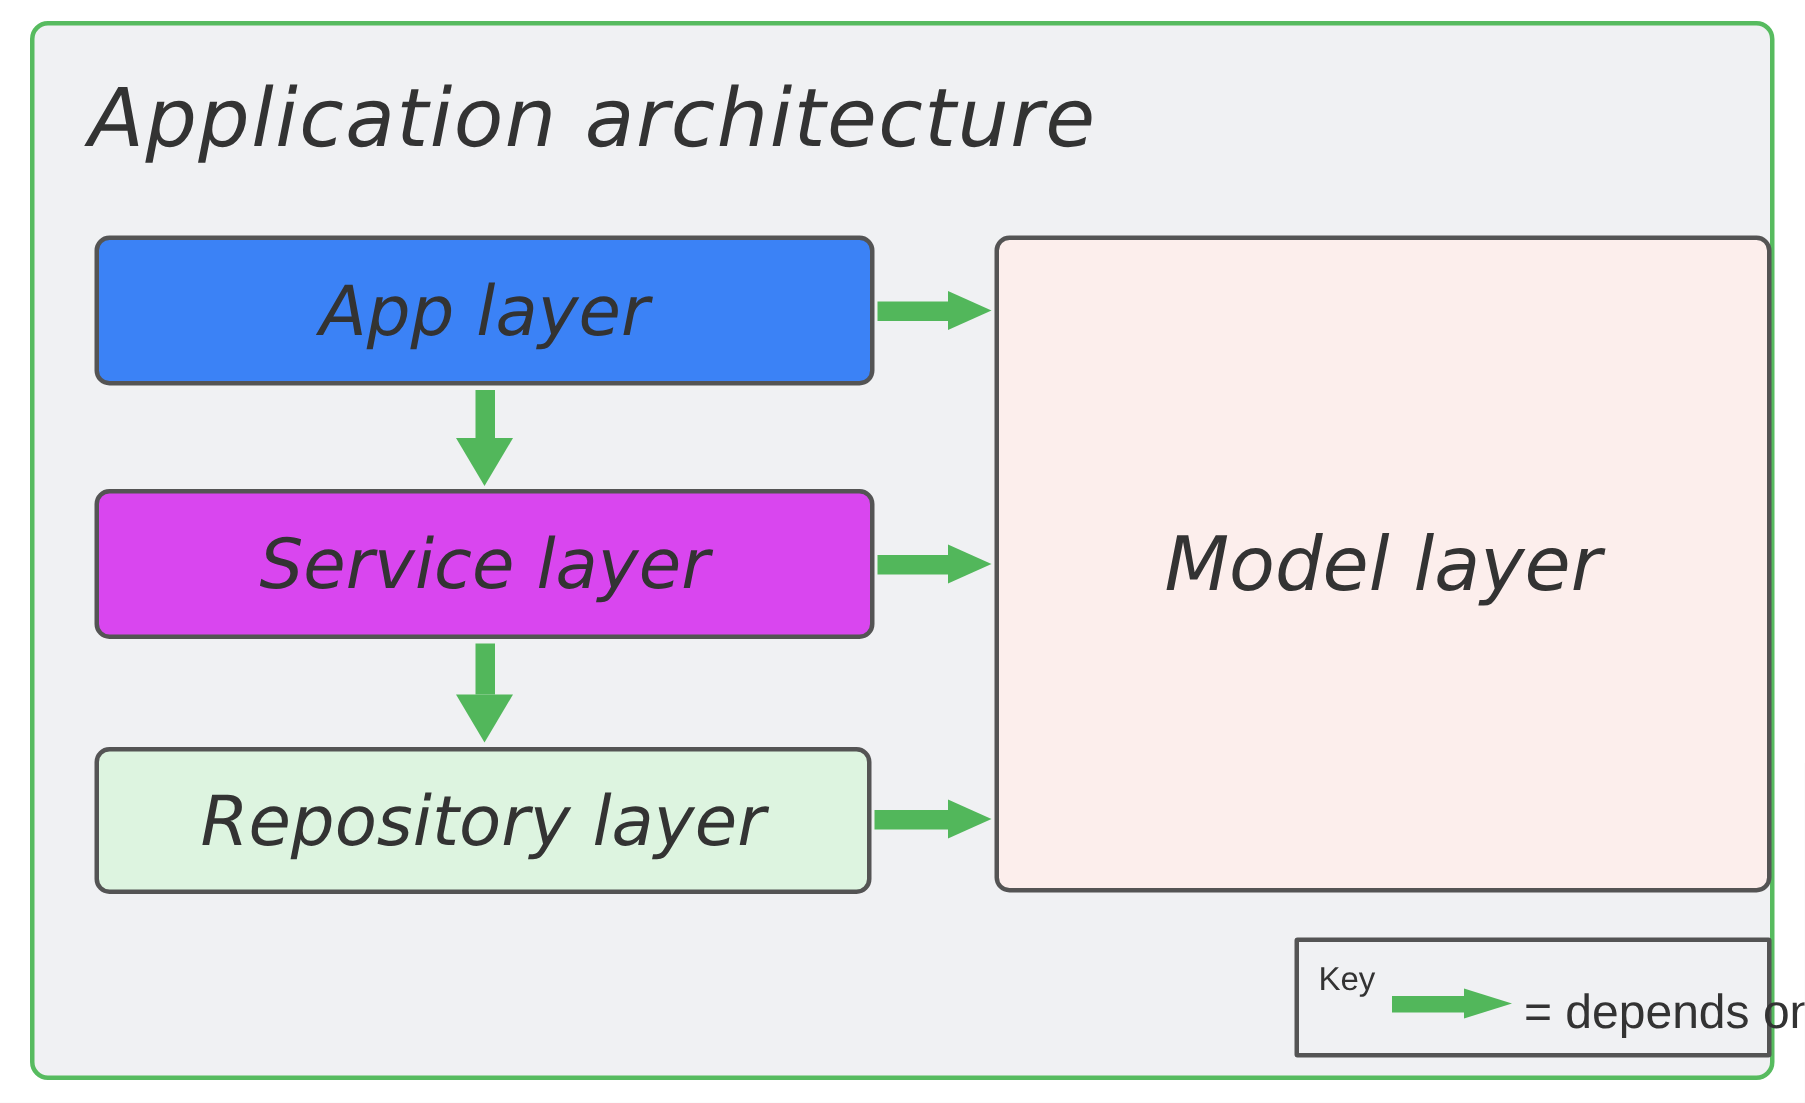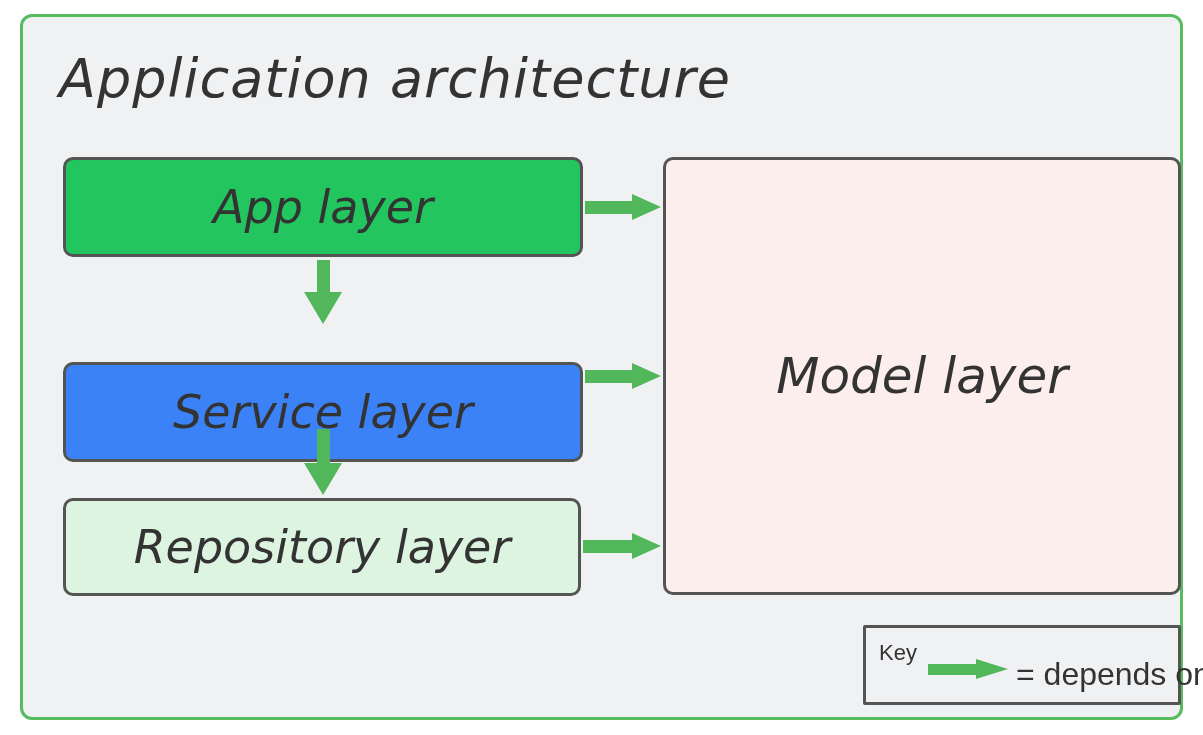--- a/index.html
+++ b/index.html
@@ -110,25 +110,25 @@
   }
 </style>
 </head>
 <body>
 
 <div class="canvas">
   <div class="frame">
 
     <div class="title hand">Application architecture</div>
 
-    <div class="node node-app" style="background-color: #22c55e;">
+    <div class="node node-app" style="background-color: #3b82f6;">
       <span class="node-label hand">App layer</span>
     </div>
 
-    <div class="node node-service" style="background-color: #3b82f6; margin-top: 36px;">
+    <div class="node node-service" style="background-color: #d946ef;">
       <span class="node-label hand">Service layer</span>
     </div>
 
     <div class="node node-repository" style="background-color: rgb(221, 244, 224);">
       <span class="node-label hand">Repository layer</span>
     </div>
 
     <div class="node node-model" style="background-color: rgb(252, 238, 236);">
       <span class="node-label hand">Model layer</span>
     </div>

